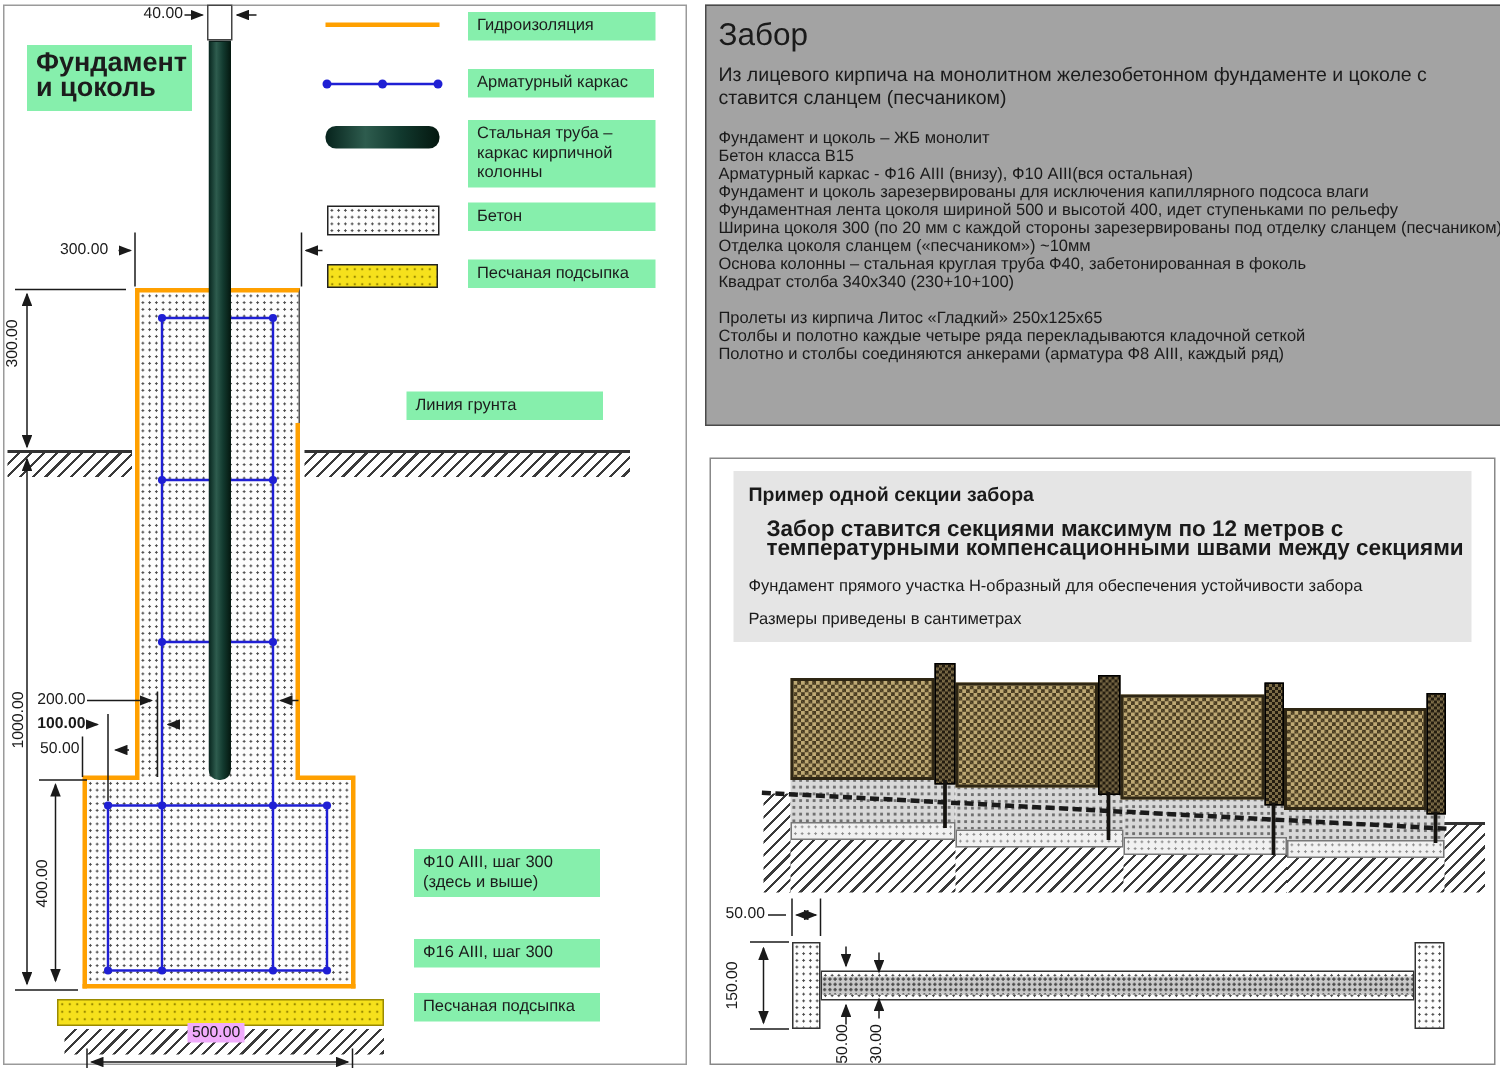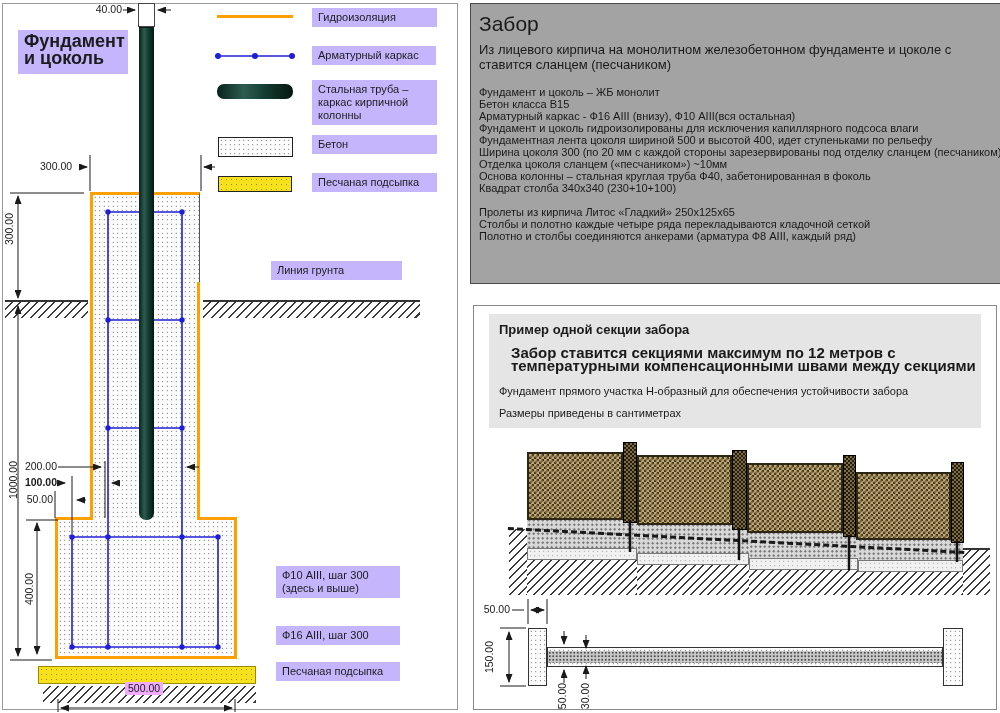--- a/index.html
+++ b/index.html
@@ -16,21 +16,21 @@
   .brick{background-color:#bda873;
     background-image:linear-gradient(45deg,#46391f 25%,transparent 25%,transparent 75%,#46391f 75%),
                      linear-gradient(45deg,#46391f 25%,transparent 25%,transparent 75%,#46391f 75%);
     background-position:0 0,2.5px 2.5px;background-size:5px 5px;border:2px solid #2e2614;}
   .post{background-color:#241d10;
     background-image:linear-gradient(45deg,#7c6c47 25%,transparent 25%,transparent 75%,#7c6c47 75%),
                      linear-gradient(45deg,#7c6c47 25%,transparent 25%,transparent 75%,#7c6c47 75%);
     background-position:0 0,2px 2px;background-size:4px 4px;border:1px solid #000;}
   .pipe-grad{background:linear-gradient(90deg,#06231c 0%,#2e5c4e 35%,#123a2f 65%,#04170f 100%);}
   
-  .gbox{position:absolute;background:#c4b5fd;font-size:11px;line-height:13px;color:#1c1c1c;padding:3px 6px;box-sizing:border-box;}
+  .gbox{position:absolute;background:#86efac;font-size:11px;line-height:13px;color:#1c1c1c;padding:3px 6px;box-sizing:border-box;}
   .dim{position:absolute;font-size:10.5px;line-height:11px;color:#1a1a1a;white-space:nowrap;}
   .vt{transform:translate(-50%,-50%) rotate(-90deg);}
   .panel-border{border:1px solid #9a9a9a;background:#fff;}
   svg.lay{position:absolute;left:0;top:0;pointer-events:none;}
   .spec-line{font-size:11px;line-height:12px;white-space:nowrap;}
   .gap{margin-top:12px;}
 </style>
 </head>
 <body>
 
@@ -108,21 +108,21 @@
   <div class="dim vt" style="left:29px;top:589px;">400.00</div>
   <div class="dim" style="left:125px;top:682px;background:#f0abfc;padding:1px 3px;text-align:right;">500.00</div>
 
   <div class="abs" style="left:470px;top:3px;width:568px;height:281px;background:#a3a3a3;border:1px solid #4a4a4a;">
     <div class="abs" style="left:8px;top:8px;font-size:21px;">Забор</div>
     <div class="abs" style="left:8px;top:38px;width:514px;font-size:13px;line-height:15px;">Из лицевого кирпича на монолитном железобетонном фундаменте и цоколе с ставится сланцем (песчаником)</div>
     <div class="abs" style="left:8px;top:82px;width:516px;">
       <div class="spec-line">Фундамент и цоколь – ЖБ монолит</div>
       <div class="spec-line">Бетон класса В15</div>
       <div class="spec-line">Арматурный каркас -  Ф16 AIII (внизу), Ф10 AIII(вся остальная)</div>
-      <div class="spec-line">Фундамент и цоколь гидроизолированы для исключения капиллярного подсоса влаги</div>
+      <div class="spec-line">Фундамент и цоколь зарезервированы для исключения капиллярного подсоса влаги</div>
       <div class="spec-line">Фундаментная лента цоколя шириной 500 и высотой 400, идет ступеньками по рельефу</div>
       <div class="spec-line">Ширина цоколя 300 (по 20 мм с каждой стороны зарезервированы под отделку сланцем (песчаником)</div>
       <div class="spec-line">Отделка цоколя сланцем («песчаником») ~10мм</div>
       <div class="spec-line">Основа колонны – стальная круглая  труба Ф40, забетонированная в фоколь</div>
       <div class="spec-line">Квадрат столба 340х340 (230+10+100)</div>
       <div class="spec-line gap">Пролеты из кирпича Литос «Гладкий» 250х125х65</div>
       <div class="spec-line">Столбы и полотно каждые четыре ряда перекладываются кладочной сеткой</div>
       <div class="spec-line">Полотно и столбы соединяются анкерами (арматура Ф8 AIII, каждый ряд)</div>
     </div>
   </div>

